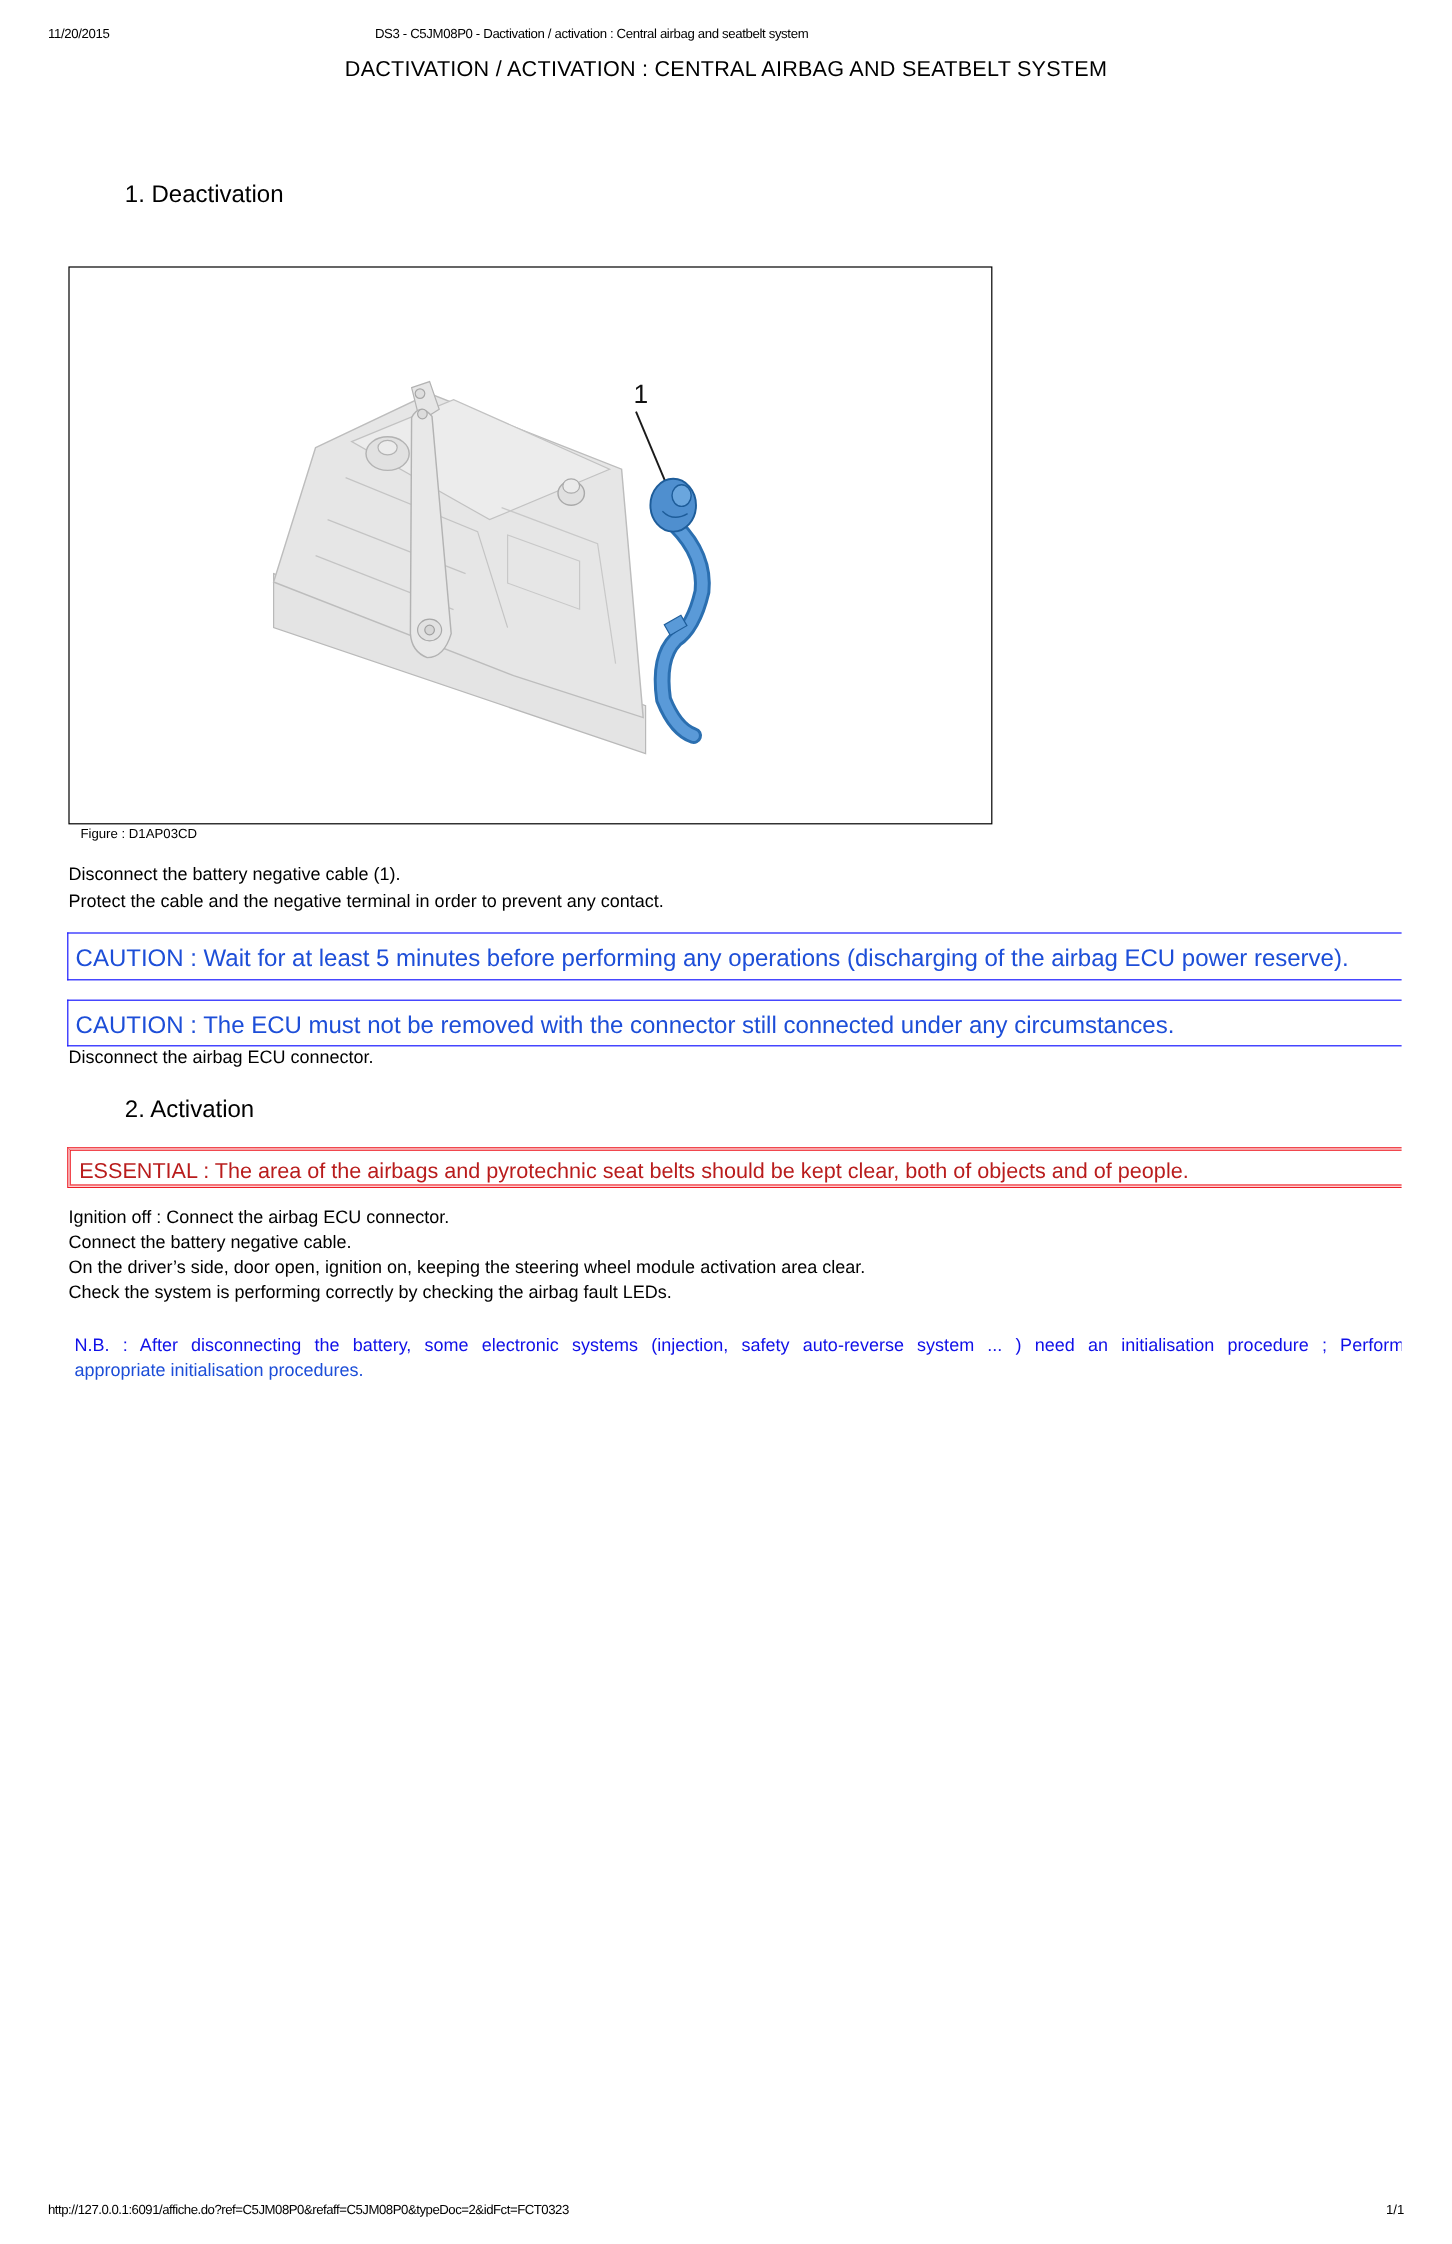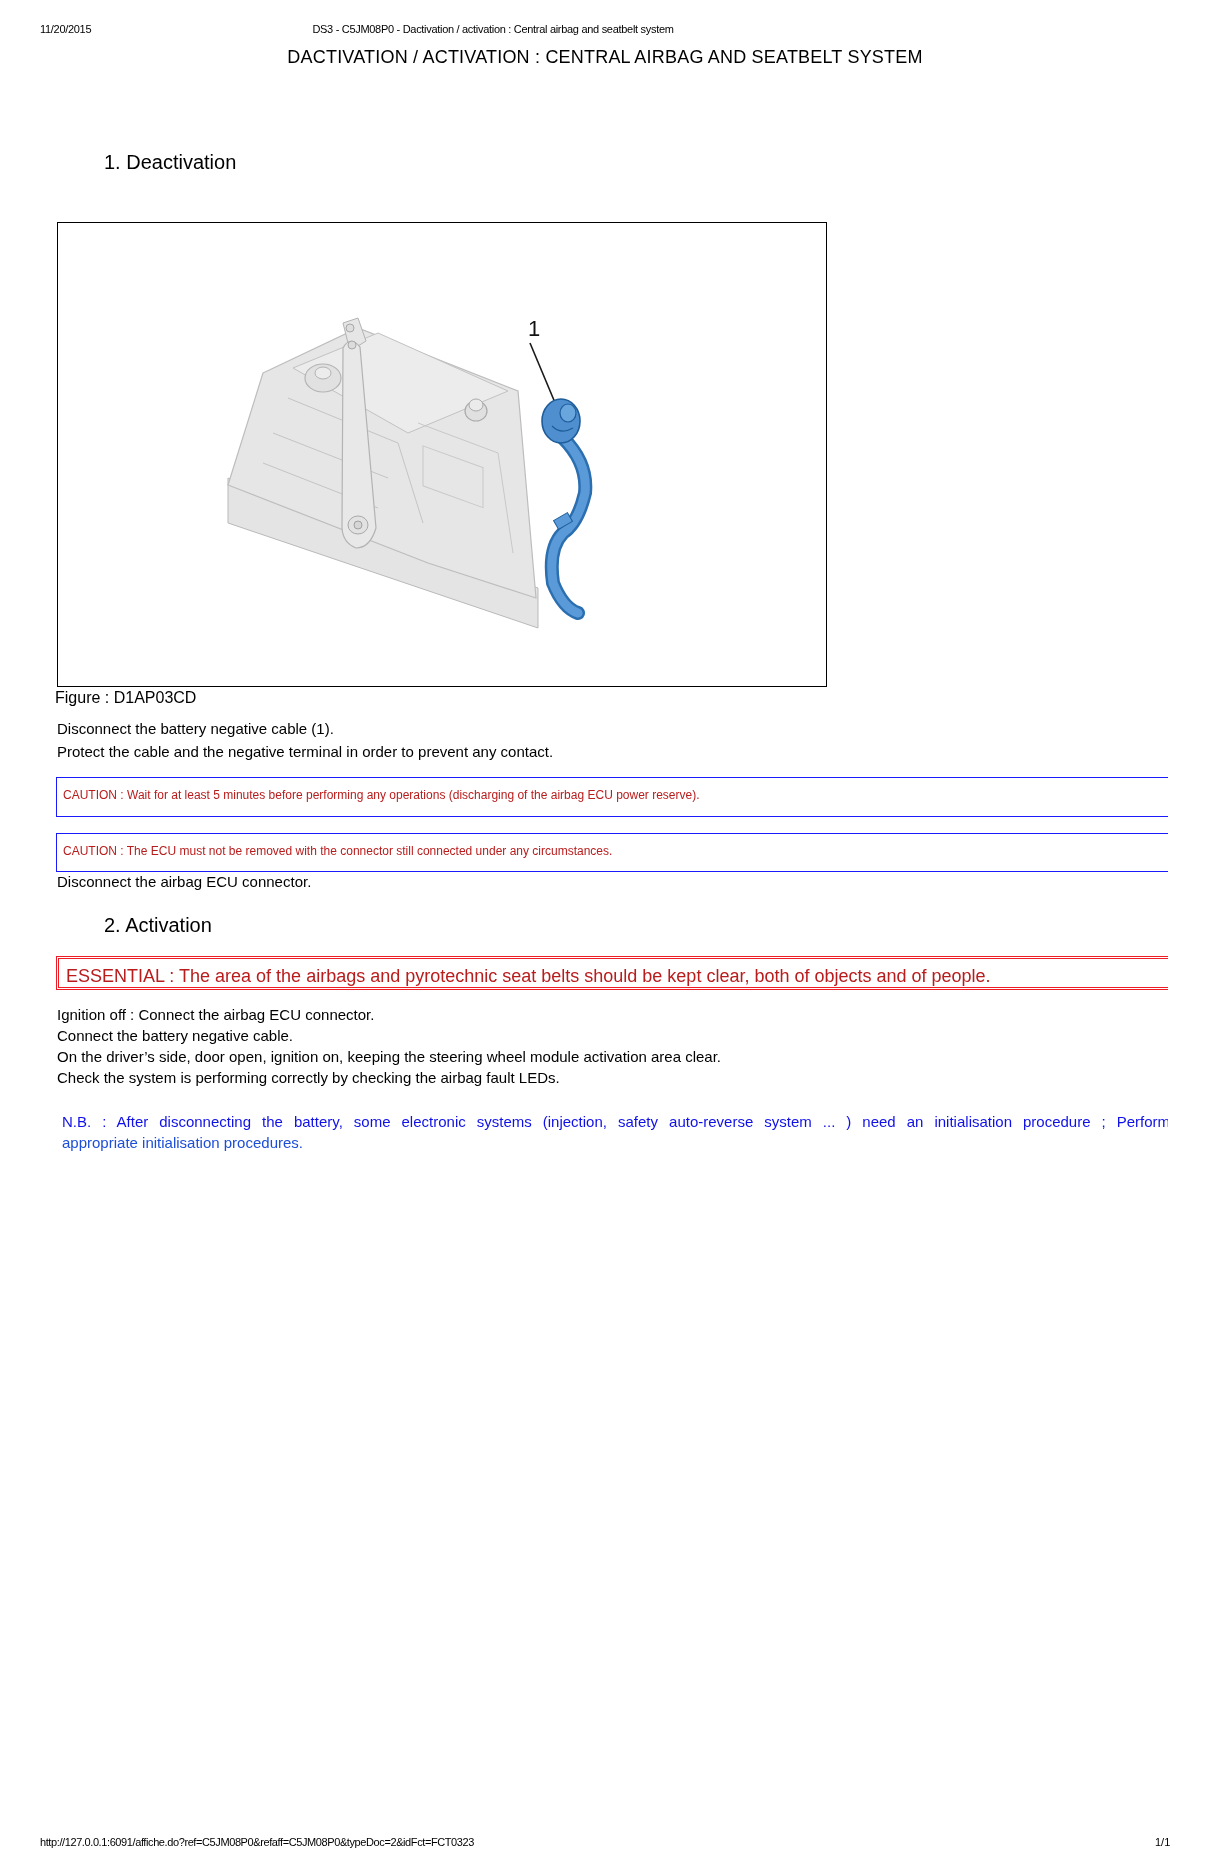--- a/index.html
+++ b/index.html
@@ -45,22 +45,22 @@
     .figure-box {
       left: 57px; top: 222px;
       width: 768px; height: 463px;
       border: 1.5px solid #000;
       box-sizing: content-box;
       background: #fff;
     }
     .figure-box svg { position: absolute; left: 0; top: 0; }
 
     .figure-caption {
-      left: 55px; top: 689px;
-      font-size: 16px;
+      left: 67px; top: 689px;
+      font-size: 11px;
     }
 
     .para {
       left: 57px;
       font-size: 15px;
       line-height: 21px;
     }
 
     .caution-box {
       left: 56px;
@@ -68,22 +68,22 @@
       height: 36px;
       border-top: 1.5px solid #1a1aff;
       border-bottom: 1.5px solid #1a1aff;
       border-left: 1.5px solid #1a1aff;
       box-sizing: border-box;
       overflow: hidden;
     }
     .caution-text {
       position: absolute;
       left: 6px; top: 8px;
-      color: #b91c1c;
-      font-size: 12px;
+      color: #1d4ed8;
+      font-size: 20px;
       white-space: nowrap;
     }
 
     .essential-box {
       left: 56px; top: 956px;
       width: 1112px; height: 34px;
       border-top: 3px double #ee1c24;
       border-bottom: 3px double #ee1c24;
       border-left: 3px double #ee1c24;
       box-sizing: border-box;

